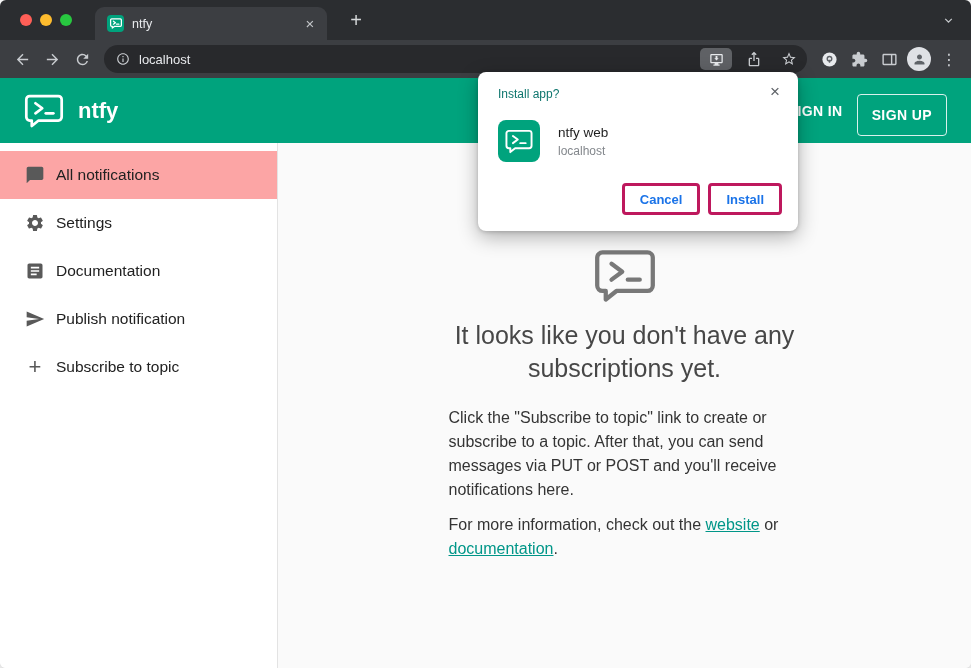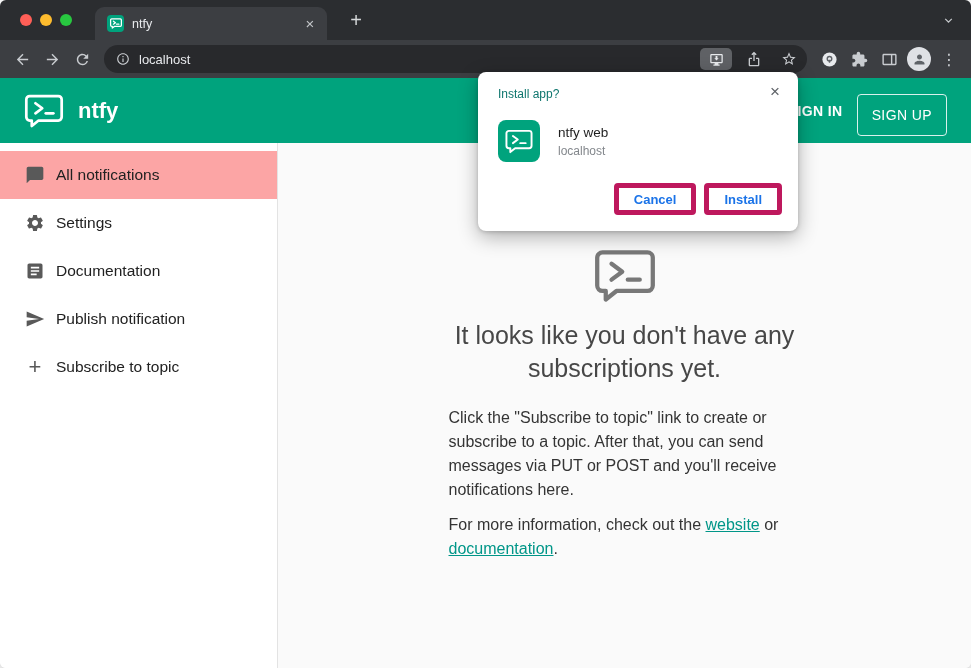--- a/index.html
+++ b/index.html
@@ -38,21 +38,21 @@
   .avatar svg { width:15px; height:15px; }
   .dots { font-size:16px; color:#c9ccd0; }
 
   
   .app-header { position:relative; height:65px; background:#00a37d; display:flex; align-items:center; padding:0 24px; }
   .brand-logo { color:#fff; display:flex; }
   .brand-logo svg { width:40px; height:34px; }
   .brand-name { color:#fff; font-size:22px; font-weight:700; margin-left:14px; }
   .header-actions { position:absolute; right:24px; top:0; height:100%; display:flex; align-items:center; gap:14px; }
   .signin { color:#fff; font-size:14px; font-weight:600; letter-spacing:.4px; cursor:pointer; }
-  .signup { color:#fff; font-size:14px; font-weight:400; letter-spacing:.4px; border:1.5px solid rgba(255,255,255,.85); border-radius:4px; padding:12px 14px; cursor:pointer;margin-top:8px; }
+  .signup { color:#fff; font-size:14px; font-weight:700; letter-spacing:.4px; border:1.5px solid rgba(255,255,255,.85); border-radius:4px; padding:12px 14px; cursor:pointer;margin-top:8px; }
 
   
   .body-row { display:flex; height:525px; }
   .sidebar { width:278px; background:#fff; border-right:1px solid #e3e3e3; padding-top:8px; flex:none; }
   .side-item { height:48px; display:flex; align-items:center; padding-left:23px; gap:9px; cursor:pointer; }
   .side-item.selected { background:#fca5a5; }
   .side-icon { width:24px; height:24px; display:flex; align-items:center; justify-content:center; color:#595959; flex:none; }
   .side-icon svg { width:20px; height:20px; fill:currentColor; }
   .plus-glyph { font-size:22px; color:#595959; line-height:22px; }
   .side-label { font-size:15.5px; color:#212121; }
@@ -69,21 +69,21 @@
   
   .install-dialog { position:absolute; left:478px; top:72px; width:320px; background:#fff; border-radius:8px; box-shadow:0 6px 20px rgba(0,0,0,.3), 0 1px 4px rgba(0,0,0,.18); padding:15px 16px 16px 20px; z-index:30; }
   .dlg-title { font-size:12px; color:#0f766e; }
   .dlg-close { position:absolute; top:10px; right:13px; font-size:17px; color:#5f6368; width:20px; height:20px; text-align:center; line-height:20px; cursor:pointer; }
   .dlg-app { display:flex; align-items:center; gap:18px; margin-top:19px; }
   .dlg-appicon { width:42px; height:42px; background:#00a37d; border-radius:8px; display:flex; align-items:center; justify-content:center; color:#fff; flex:none; }
   .dlg-appicon svg { width:28px; height:25px; }
   .dlg-appname { font-size:13.5px; color:#1f1f1f; }
   .dlg-origin { font-size:12px; color:#83878c; margin-top:4px; }
   .dlg-actions { display:flex; justify-content:flex-end; gap:8px; margin-top:21px; }
-  .dlg-btn { height:32px; padding:0 15px; background:#fff; border:5px solid #be185d; border-radius:4px; color:#1a73e8; font-size:13px; font-weight:600; font-family:inherit; cursor:pointer; }
+  .dlg-btn { height:32px; padding:0 15px; background:#fff; border:3px solid #be185d; border-radius:4px; color:#1a73e8; font-size:13px; font-weight:600; font-family:inherit; cursor:pointer; }
 </style>
 </head>
 <body>
 
 <div class="window">
 
   <div class="titlebar">
     <div class="traffic">
       <span class="light red"></span>
       <span class="light yellow"></span>

